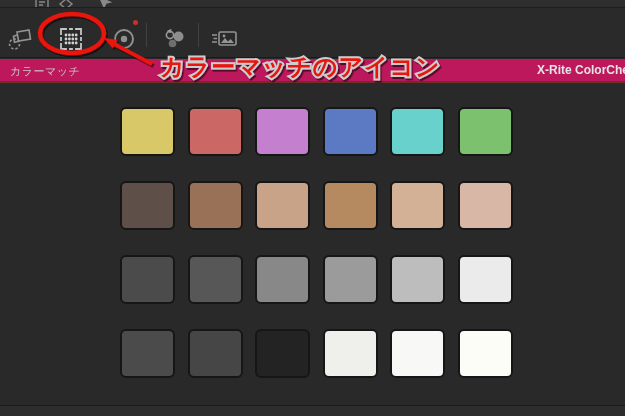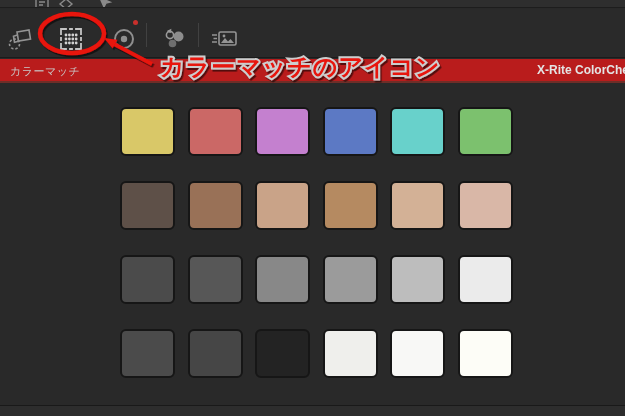--- a/index.html
+++ b/index.html
@@ -31,21 +31,21 @@
     position:absolute; top:14px; width:1px; height:24px; background:#414141;
   }
   .badge-dot{
     position:absolute; left:133px; top:11px; width:5px; height:5px;
     border-radius:50%; background:#c9302c;
   }
 
   
   .tabbar{
     position:absolute; left:0; top:59px; width:625px; height:24px;
-    background:#b91c1c; border-bottom:2px solid #6f2e28; overflow:hidden;
+    background:#be185d; border-bottom:2px solid #6f2e28; overflow:hidden;
   }
   .tabbar .panel-title{
     position:absolute; left:10px; top:5px;
     font-size:11px; color:#c9c9c9; letter-spacing:.5px;
   }
   .tabbar .right-value{
     position:absolute; left:537px; top:4px; white-space:nowrap;
     font-size:12px; font-weight:bold; color:#e4e4e4;
   }
 

